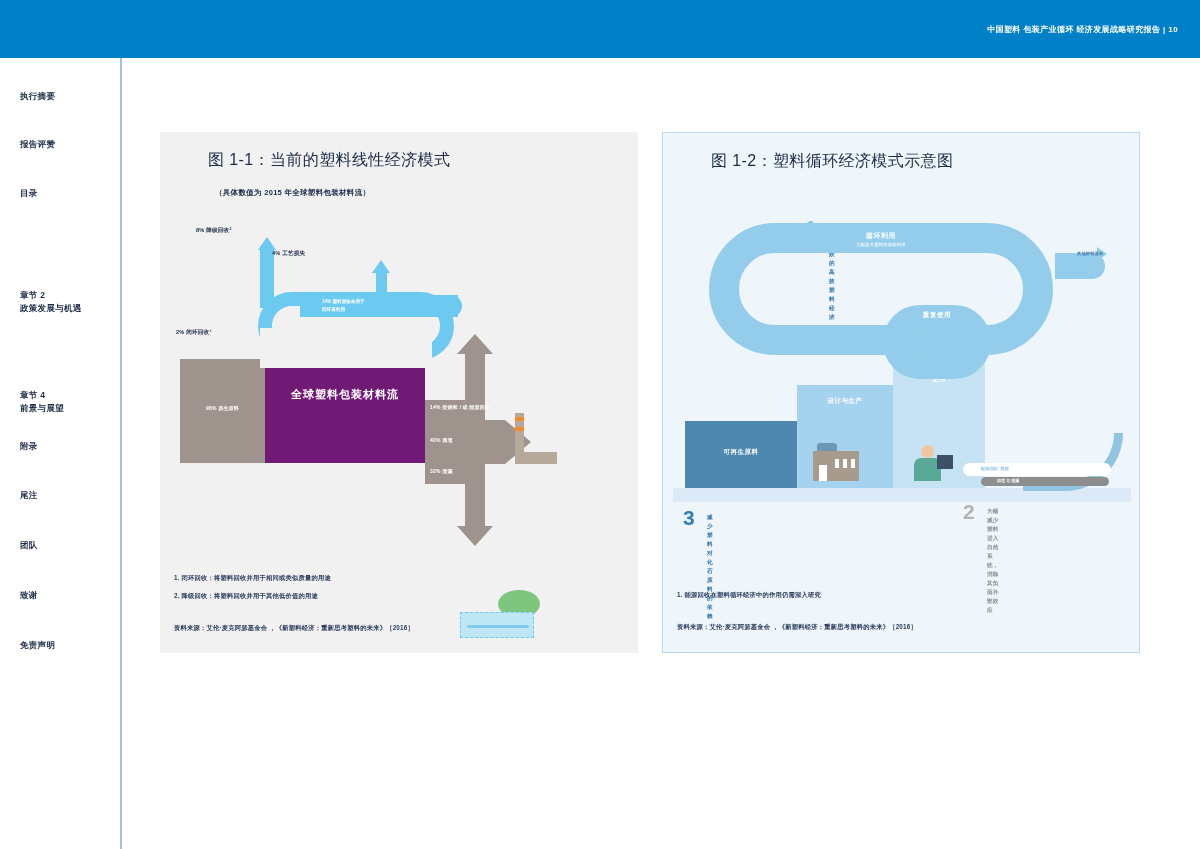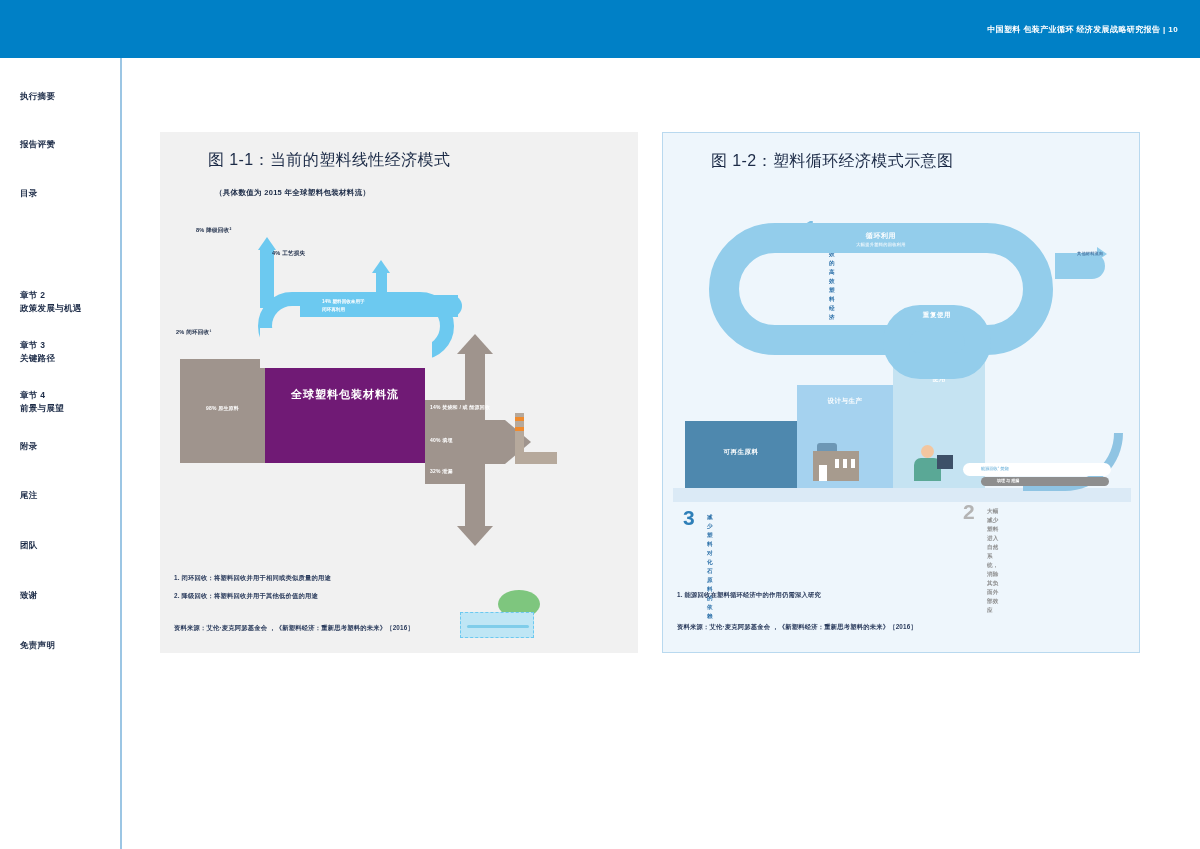--- a/index.html
+++ b/index.html
@@ -362,21 +362,20 @@
 
 <div class="topbar">
   <div class="topbar-title">中国塑料 包装产业循环 经济发展战略研究报告  |  10</div>
 </div>
 
 <div class="sidebar" id="sidebar">
     <div class="nav-item" style="top: 25px;"><span>执行摘要</span></div>
     <div class="nav-item" style="top: 73px;"><span>报告评赞</span></div>
     <div class="nav-item" style="top: 122px;"><span>目录</span></div>
     <div class="nav-item" style="top: 224px;"><span>章节 2</span><span class="sub">政策发展与机遇</span></div>
-    <div class="nav-item" style="top: 274px;"><span>章节 3</span><span class="sub">关键路径</span></div>
     <div class="nav-item" style="top: 324px;"><span>章节 4</span><span class="sub">前景与展望</span></div>
     <div class="nav-item" style="top: 375px;"><span>附录</span></div>
     <div class="nav-item" style="top: 424px;"><span>尾注</span></div>
     <div class="nav-item" style="top: 474px;"><span>团队</span></div>
     <div class="nav-item" style="top: 524px;"><span>致谢</span></div>
     <div class="nav-item" style="top: 574px;"><span>免责声明</span></div>
   </div>
 
 <div class="panel panel-left">
   <div class="fig-title">图 1-1：当前的塑料线性经济模式</div>

